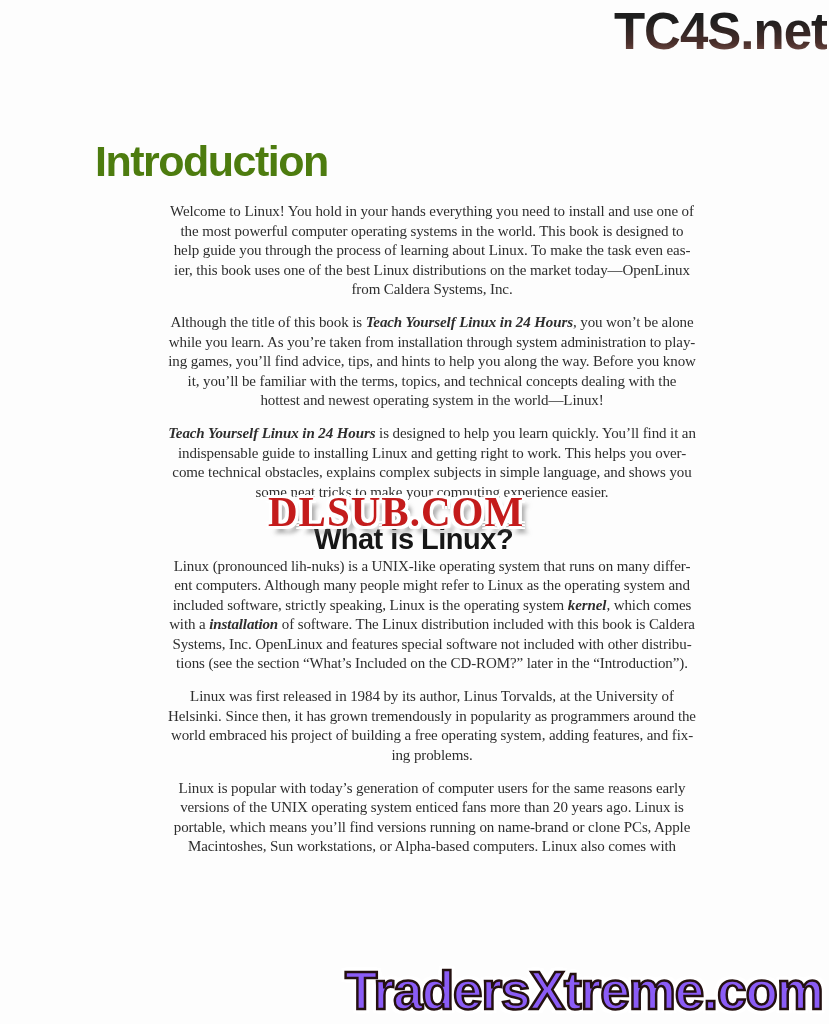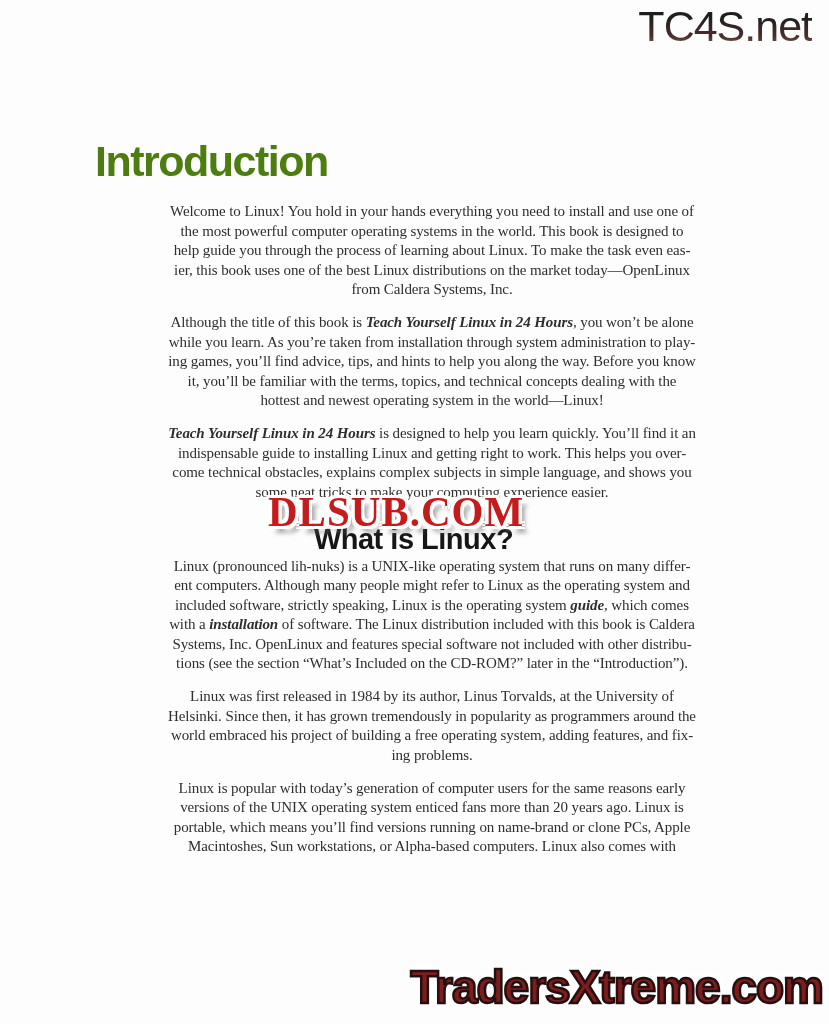--- a/index.html
+++ b/index.html
@@ -7,23 +7,23 @@
     width: 829px; height: 1024px;
     background: #fdfdfd;
     font-family: "Liberation Serif", serif;
     overflow: hidden;
     position: relative;
   }
   .page { position: relative; width: 829px; height: 1024px; background: #fdfdfd; }
 
   
   .wm-top {
-    position: absolute; top: 2px; right: 17px;
+    position: absolute; top: 2px; right: 2px;
     font-family: "Liberation Sans", sans-serif;
-    font-weight: 400; font-size: 43px; letter-spacing: -1px;
+    font-weight: 700; font-size: 51px; letter-spacing: -1px;
     background: linear-gradient(180deg, #1e1e1e 30%, #4a2f2b 70%, #9a6a60 100%);
     -webkit-background-clip: text; background-clip: text;
     color: transparent;
     filter: blur(0.3px);
     white-space: nowrap;
   }
   .wm-mid {
     position: absolute; left: 268px; top: 487px;
     font-family: "Liberation Serif", serif;
     font-weight: 700; font-size: 41px; letter-spacing: 1px;
@@ -33,22 +33,22 @@
     text-shadow:
       -3px -3px 0 #fff, 3px -3px 0 #fff, -3px 3px 0 #fff, 3px 3px 0 #fff,
       -3px 0 0 #fff, 3px 0 0 #fff, 0 -3px 0 #fff, 0 3px 0 #fff,
       0 0 2px #fff,
       6px 7px 4px rgba(110,110,110,0.6);
     z-index: 5;
   }
   .wm-bottom {
     position: absolute; right: 6px; top: 960px;
     font-family: "Liberation Sans", sans-serif;
-    font-weight: 700; font-size: 46px; letter-spacing: -1px;
-    color: #7f1d1d;
+    font-weight: 700; font-size: 53px; letter-spacing: -1px;
+    color: #8b5cf6;
     -webkit-text-stroke: 2.5px #241010;
     white-space: nowrap;
     text-shadow:
       -4px -4px 1px #ffffff, 4px -4px 1px #ffffff,
       -4px 4px 1px #ffffff, 4px 4px 1px #ffffff,
       -5px 0 1px #ffffff, 5px 0 1px #ffffff,
       0 -5px 1px #ffffff, 0 5px 1px #ffffff,
       0 0 6px #ffffff;
     z-index: 5;
   }
@@ -105,21 +105,21 @@
       <p><em>Teach Yourself Linux in 24 Hours</em><span> is designed to help you learn quickly. You’ll find it an
 indispensable guide to installing Linux and getting right to work. This helps you over-
 come technical obstacles, explains complex subjects in simple language, and shows you
 some neat tricks to make your computing experience easier.</span></p>
 
 
       <h2 class="section-heading" style="margin-left:-37px;">What is Linux?</h2>
 
       <p><span>Linux (pronounced lih-nuks) is a UNIX-like operating system that runs on many differ-
 ent computers. Although many people might refer to Linux as the operating system and
-included software, strictly speaking, Linux is the operating system </span><em>guide</em><span>, which comes
+included software, strictly speaking, Linux is the operating system </span><em>kernel</em><span>, which comes
 with a </span><em>installation</em><span> of software. The Linux distribution included with this book is Caldera
 Systems, Inc. OpenLinux and features special software not included with other distribu-
 tions (see the section “What’s Included on the CD-ROM?” later in the “Introduction”).</span></p>
 
       <p><span>Linux was first released in 1984 by its author, Linus Torvalds, at the University of
 Helsinki. Since then, it has grown tremendously in popularity as programmers around the
 world embraced his project of building a free operating system, adding features, and fix-
 ing problems.</span></p>
 
       <p><span>Linux is popular with today’s generation of computer users for the same reasons early

